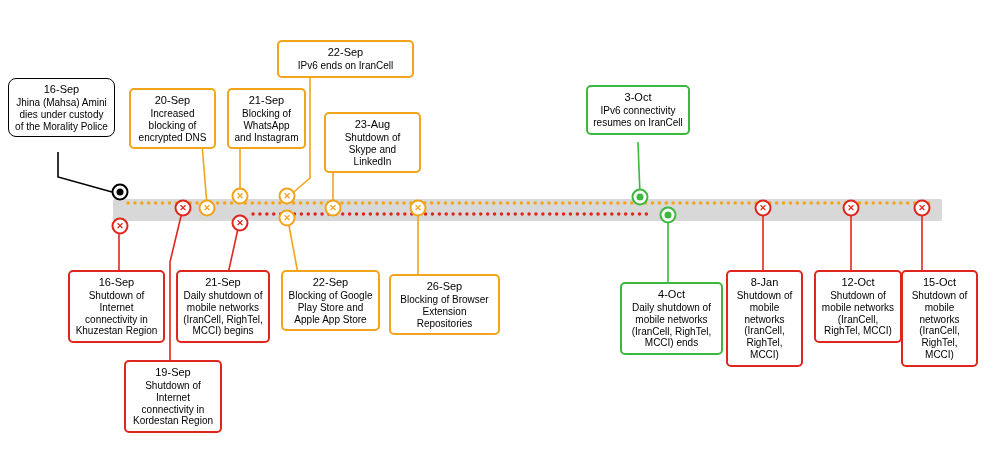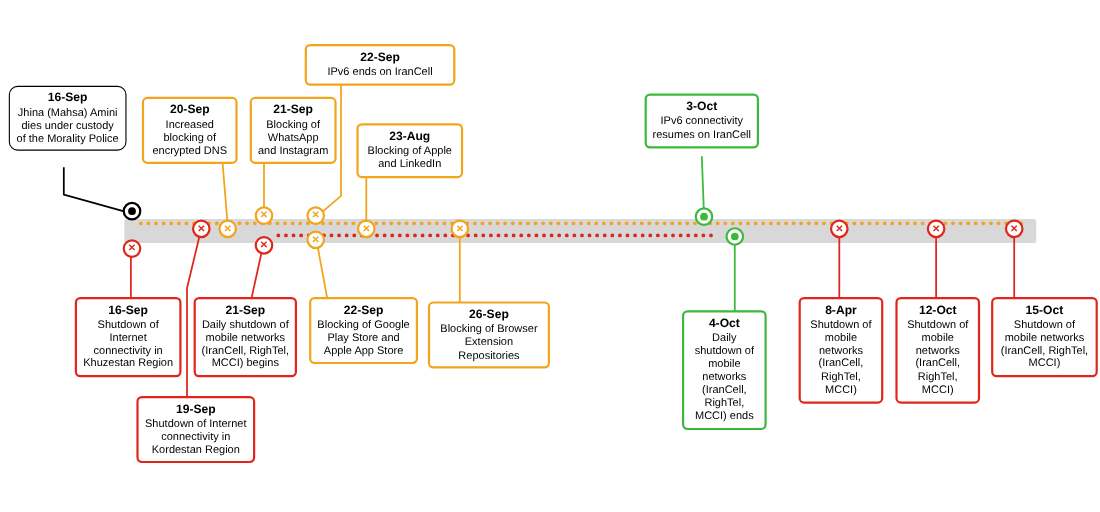--- a/index.html
+++ b/index.html
@@ -30,21 +30,21 @@
 
   .box{
     position:absolute;z-index:2;
     background:#fff;
     border:2px solid #000;
     border-radius:5px;
     padding:4px 5px;
     text-align:center;
     font-size:10px;line-height:1.18;color:#000;
   }
-  .box .date{font-weight:bold;font-size:11px;margin-bottom:1px;}
+  .box .date{font-weight:normal;font-size:11px;margin-bottom:1px;}
   .box.black{border-color:var(--black);border-width:1.5px;border-radius:8px;}
   .box.red{border-color:var(--red);}
   .box.yellow{border-color:var(--yellow);}
   .box.green{border-color:var(--green);}
 
   .marker{
     position:absolute;z-index:3;
     width:17px;height:17px;border-radius:50%;
     background:#fff;border:2.5px solid #000;
     display:flex;align-items:center;justify-content:center;
@@ -96,60 +96,60 @@
   <div class="box yellow" style="left:227px;top:88px;width:79px;">
     <div class="date">21-Sep</div>
     <div class="text">Blocking of WhatsApp and Instagram</div>
   </div>
   <div class="box yellow" style="left:277px;top:40px;width:137px;">
     <div class="date">22-Sep</div>
     <div class="text">IPv6 ends on IranCell</div>
   </div>
   <div class="box yellow" style="left:324px;top:112px;width:97px;">
     <div class="date">23-Aug</div>
-    <div class="text">Blocking of Apple and LinkedIn</div>
+    <div class="text">Shutdown of Skype and LinkedIn</div>
   </div>
   <div class="box green" style="left:586px;top:85px;width:104px;">
     <div class="date">3-Oct</div>
     <div class="text">IPv6 connectivity resumes on IranCell</div>
   </div>
 
   <div class="box red" style="left:68px;top:270px;width:97px;">
     <div class="date">16-Sep</div>
     <div class="text">Shutdown of Internet connectivity in Khuzestan Region</div>
   </div>
   <div class="box red" style="left:176px;top:270px;width:94px;">
     <div class="date">21-Sep</div>
     <div class="text">Daily shutdown of mobile networks (IranCell, RighTel, MCCI) begins</div>
   </div>
-  <div class="box red" style="left:124px;top:360px;width:108px;">
+  <div class="box red" style="left:124px;top:360px;width:98px;">
     <div class="date">19-Sep</div>
     <div class="text">Shutdown of Internet connectivity in Kordestan Region</div>
   </div>
   <div class="box yellow" style="left:281px;top:270px;width:99px;">
     <div class="date">22-Sep</div>
     <div class="text">Blocking of Google Play Store and Apple App Store</div>
   </div>
   <div class="box yellow" style="left:389px;top:274px;width:111px;">
     <div class="date">26-Sep</div>
     <div class="text">Blocking of Browser Extension Repositories</div>
   </div>
-  <div class="box green" style="left:620px;top:282px;width:77px;">
+  <div class="box green" style="left:620px;top:282px;width:103px;">
     <div class="date">4-Oct</div>
     <div class="text">Daily shutdown of mobile networks (IranCell, RighTel, MCCI) ends</div>
   </div>
   <div class="box red" style="left:726px;top:270px;width:77px;">
-    <div class="date">8-Apr</div>
+    <div class="date">8-Jan</div>
     <div class="text">Shutdown of mobile networks (IranCell, RighTel, MCCI)</div>
   </div>
-  <div class="box red" style="left:814px;top:270px;width:77px;">
+  <div class="box red" style="left:814px;top:270px;width:88px;">
     <div class="date">12-Oct</div>
     <div class="text">Shutdown of mobile networks (IranCell, RighTel, MCCI)</div>
   </div>
-  <div class="box red" style="left:901px;top:270px;width:97px;">
+  <div class="box red" style="left:901px;top:270px;width:77px;">
     <div class="date">15-Oct</div>
     <div class="text">Shutdown of mobile networks (IranCell, RighTel, MCCI)</div>
   </div>
 
   <div class="marker black dot" style="left:120px;top:192px;"></div>
   <div class="marker red" style="left:120px;top:226px;">
       <span class="x">✕</span>
     </div>
   <div class="marker red" style="left:183px;top:208px;">
       <span class="x">✕</span>

